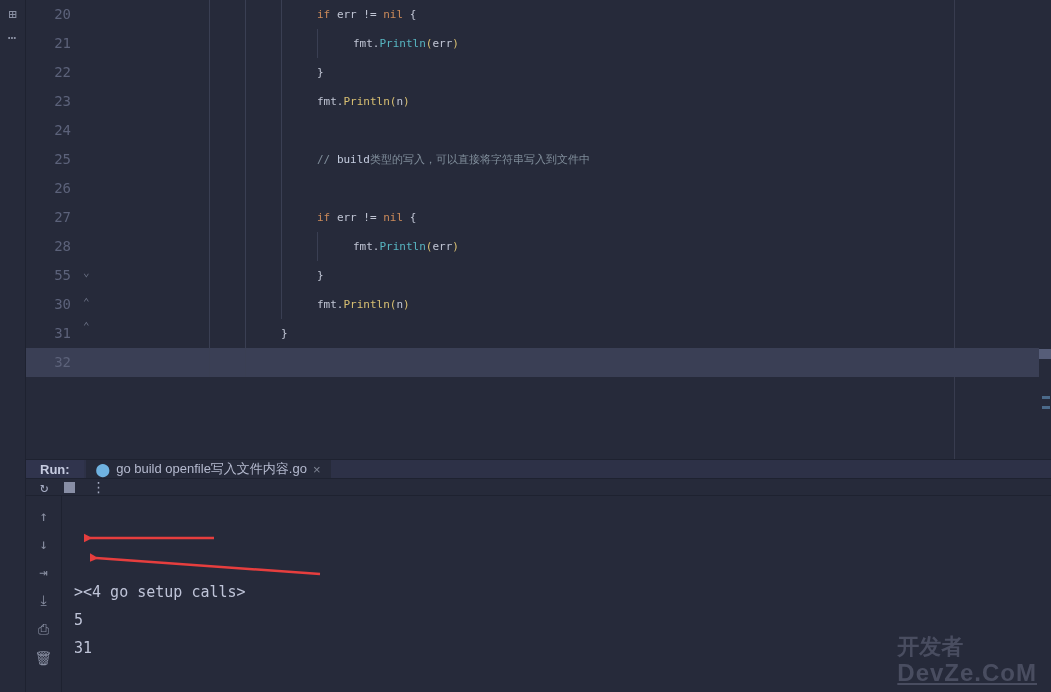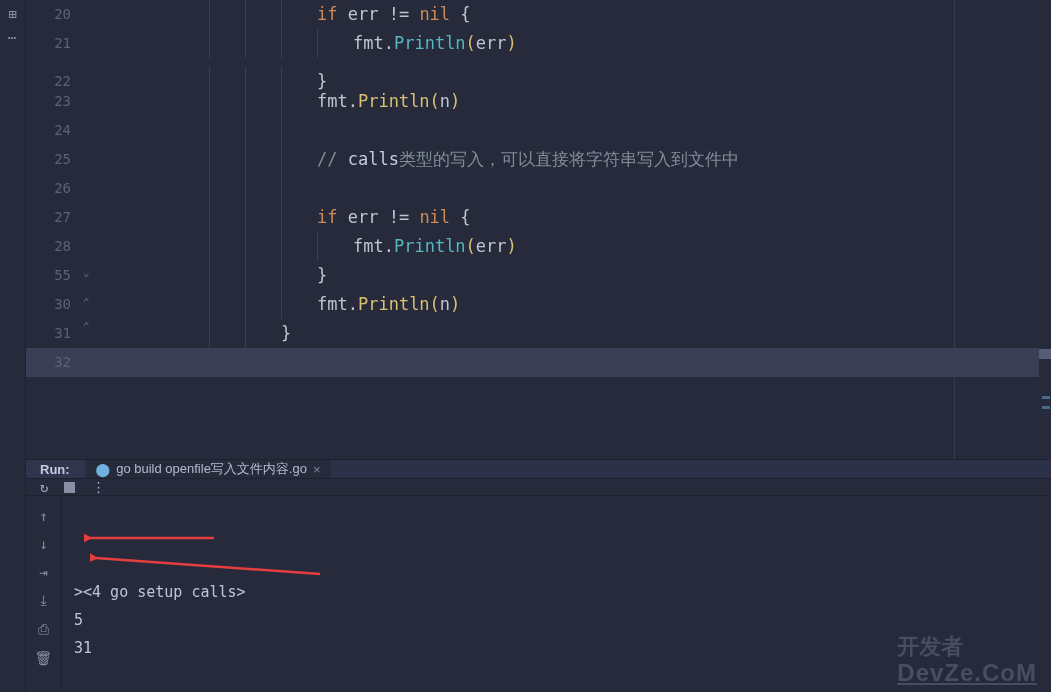--- a/index.html
+++ b/index.html
@@ -54,21 +54,21 @@
     font-size: 14px;
     height: 29px;
     line-height: 29px;
   }
   .code-content {
     position: absolute;
     left: 0;
     height: 29px;
     line-height: 29px;
     white-space: pre;
-    font-size: 17px;
+    font-size: 11px;
   }
   .tok-kw { color: #cd8b5a; }
   .tok-ident { color: #c0c5d4; }
   .tok-punc { color: #c0c5d4; }
   .tok-paren-y { color: #d9c072; }
   .tok-strlit { color: #89ca78; }
   .tok-comment { color: #808e9b; }
   .tok-comment-hl { color: #c5cde0; font-weight:500; }
   .tok-method { color: #d9c072; }
   .tok-method-c { color: #57b6c2; }
@@ -202,21 +202,21 @@
           <div class="code-content" style="left: 224px;"><span class="tok-kw">if </span><span class="tok-ident">err != </span><span class="tok-kw">nil</span><span class="tok-punc"> {</span></div>
         </div>
         <div class="code-line" style="top: 29px; position: absolute; left: 0px; right: 0px;">
           <div class="lineno">21</div>
           <div class="indent-guide" style="left: 116px;"></div>
           <div class="indent-guide" style="left: 152px;"></div>
           <div class="indent-guide" style="left: 188px;"></div>
           <div class="indent-guide" style="left: 224px;"></div>
           <div class="code-content" style="left: 260px;"><span class="tok-ident">fmt.</span><span class="tok-method-c">Println</span><span class="tok-paren-y">(</span><span class="tok-ident">err</span><span class="tok-paren-y">)</span></div>
         </div>
-        <div class="code-line" style="top: 58px; position: absolute; left: 0px; right: 0px; margin-top: 9px;">
+        <div class="code-line" style="top: 58px; position: absolute; left: 0px; right: 0px;">
           <div class="lineno">22</div>
           <div class="indent-guide" style="left: 116px;"></div>
           <div class="indent-guide" style="left: 152px;"></div>
           <div class="indent-guide" style="left: 188px;"></div>
           <div class="code-content" style="left: 224px;"><span class="tok-punc">}</span></div>
         </div>
         <div class="code-line" style="top: 87px; position: absolute; left: 0px; right: 0px;">
           <div class="lineno">23</div>
           <div class="indent-guide" style="left: 116px;"></div>
           <div class="indent-guide" style="left: 152px;"></div>
@@ -228,21 +228,21 @@
           <div class="indent-guide" style="left: 116px;"></div>
           <div class="indent-guide" style="left: 152px;"></div>
           <div class="indent-guide" style="left: 188px;"></div>
           <div class="code-content" style="left: 224px;"></div>
         </div>
         <div class="code-line" style="top: 145px; position: absolute; left: 0px; right: 0px;">
           <div class="lineno">25</div>
           <div class="indent-guide" style="left: 116px;"></div>
           <div class="indent-guide" style="left: 152px;"></div>
           <div class="indent-guide" style="left: 188px;"></div>
-          <div class="code-content" style="left: 224px;"><span class="tok-comment">// </span><span class="tok-comment-hl">calls</span><span class="tok-comment">类型的写入，可以直接将字符串写入到文件中</span></div>
+          <div class="code-content" style="left: 224px;"><span class="tok-comment">// </span><span class="tok-comment-hl">build</span><span class="tok-comment">类型的写入，可以直接将字符串写入到文件中</span></div>
         </div>
         <div class="code-line" style="top: 174px; position: absolute; left: 0px; right: 0px;">
           <div class="lineno">26</div>
           <div class="indent-guide" style="left: 116px;"></div>
           <div class="indent-guide" style="left: 152px;"></div>
           <div class="indent-guide" style="left: 188px;"></div>
         </div>
         <div class="code-line" style="top: 203px; position: absolute; left: 0px; right: 0px;">
           <div class="lineno">27</div>
           <div class="indent-guide" style="left: 116px;"></div>

